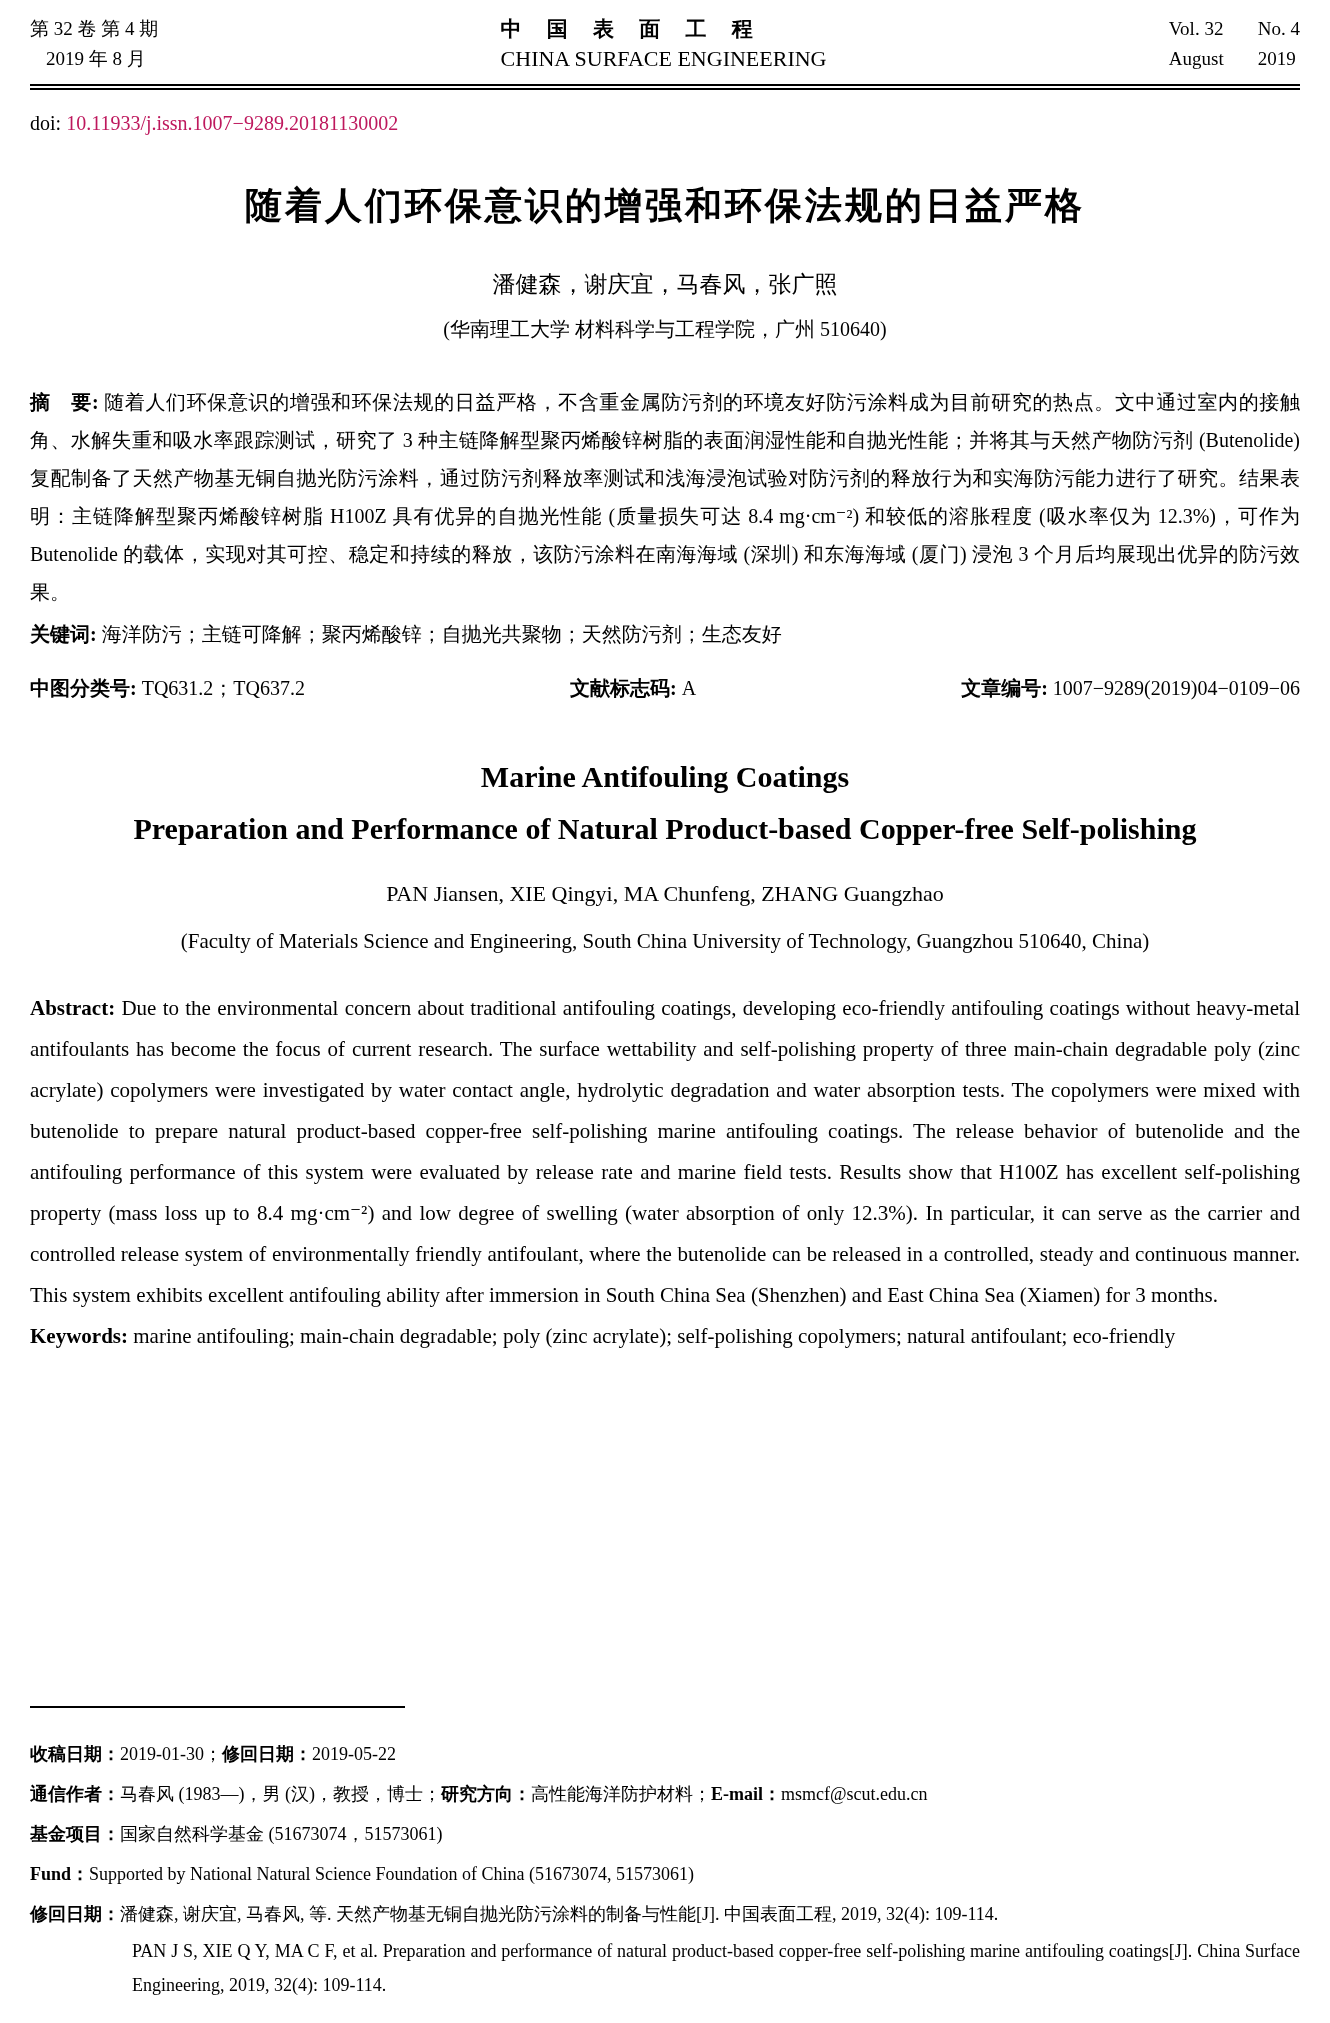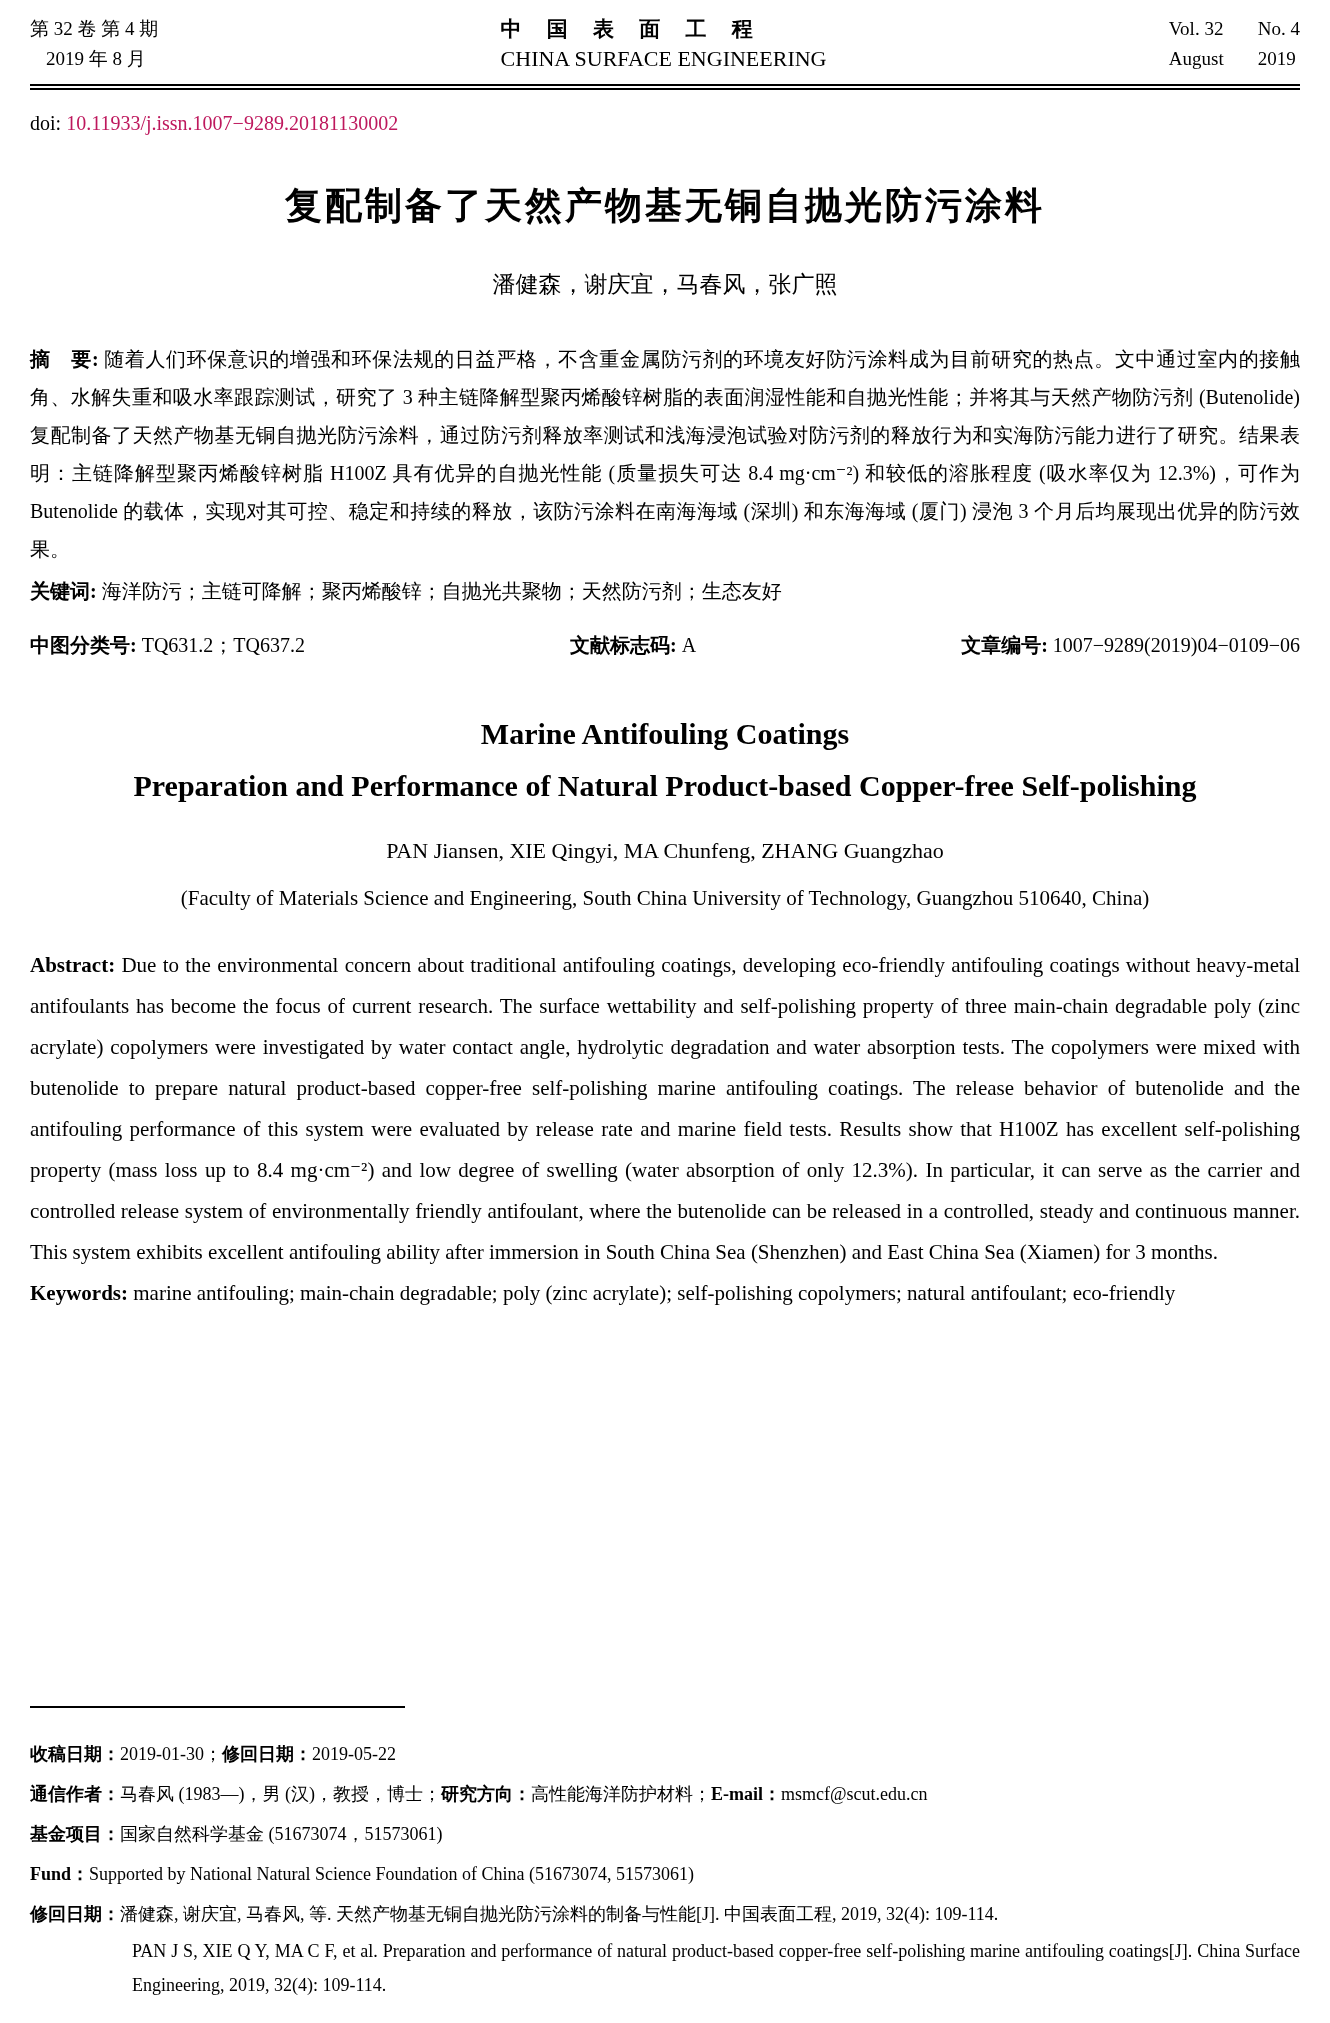--- a/index.html
+++ b/index.html
@@ -127,22 +127,23 @@
       </div>
     </div>
   </div>
 
   <div class="double-rule"></div>
 
   <div class="doi-line">
     <span>doi: </span><a class="doi-link">10.11933/j.issn.1007−9289.20181130002</a>
   </div>
 
-  <div class="title-zh">复配制备了天然产物基无铜自抛光防污涂料</div>
+  <div class="title-zh">随着人们环保意识的增强和环保法规的日益严格</div>
   <div class="authors-zh">潘健森，谢庆宜，马春风，张广照</div>
+  <div class="affil-zh">(华南理工大学 材料科学与工程学院，广州 510640)</div>
 
   <p class="abstract-zh"><b>摘　要: </b><span>随着人们环保意识的增强和环保法规的日益严格，不含重金属防污剂的环境友好防污涂料成为目前研究的热点。文中通过室内的接触角、水解失重和吸水率跟踪测试，研究了 3 种主链降解型聚丙烯酸锌树脂的表面润湿性能和自抛光性能；并将其与天然产物防污剂 (Butenolide) 复配制备了天然产物基无铜自抛光防污涂料，通过防污剂释放率测试和浅海浸泡试验对防污剂的释放行为和实海防污能力进行了研究。结果表明：主链降解型聚丙烯酸锌树脂 H100Z 具有优异的自抛光性能 (质量损失可达 8.4 mg·cm⁻²) 和较低的溶胀程度 (吸水率仅为 12.3%)，可作为 Butenolide 的载体，实现对其可控、稳定和持续的释放，该防污涂料在南海海域 (深圳) 和东海海域 (厦门) 浸泡 3 个月后均展现出优异的防污效果。</span></p>
 
   <p class="keywords-zh"><b>关键词: </b><span>海洋防污；主链可降解；聚丙烯酸锌；自抛光共聚物；天然防污剂；生态友好</span></p>
 
   <div class="class-row">
     <div><b>中图分类号: </b><span>TQ631.2；TQ637.2</span></div>
     <div><b>文献标志码: </b><span>A</span></div>
     <div><b>文章编号: </b><span>1007−9289(2019)04−0109−06</span></div>
   </div>

